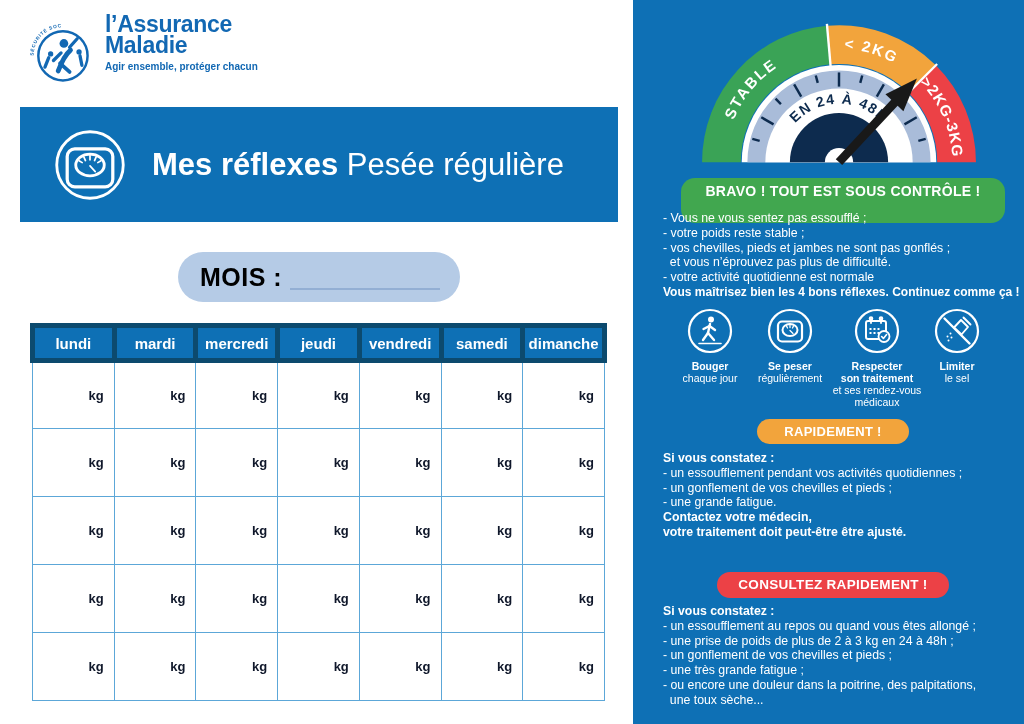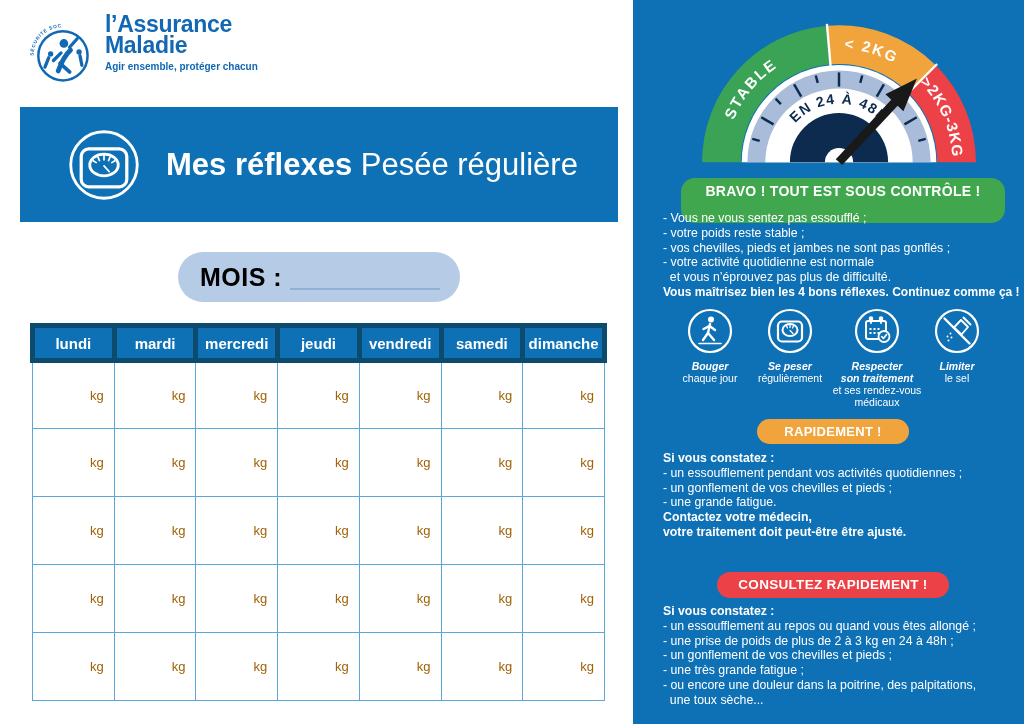--- a/index.html
+++ b/index.html
@@ -9,39 +9,39 @@
 
   
   .left-panel { position:absolute; left:0; top:0; width:633px; height:724px; background:#fff; }
 
   .logo { position:absolute; left:26px; top:14px; display:flex; align-items:flex-start; }
   .logo-text { margin-left:7px; color:#1268B3; }
   .logo-name { font-size:23px; font-weight:bold; line-height:21px; letter-spacing:-0.3px; }
   .logo-tagline { font-size:10px; font-weight:bold; margin-top:5px; }
 
   .title-banner { position:absolute; left:20px; top:107px; width:598px; height:115px;
-    background:#0E70B5; display:flex; align-items:center;padding-left:14px; }
+    background:#0E70B5; display:flex; align-items:center; }
   .title-banner svg { margin-left:32px; flex:0 0 auto; }
   .title-text { color:#fff; font-size:31px; margin-left:24px; white-space:nowrap; }
   .title-text .t-bold { font-weight:bold; }
 
   .month-pill { position:absolute; left:178px; top:252px; width:282px; height:50px;
     background:#B5CBE6; border-radius:25px; }
   .month-label { position:absolute; left:22px; top:0; line-height:50px;
     color:#000000; font-size:25px; font-weight:bold; letter-spacing:0.5px; }
   .month-line { position:absolute; left:112px; top:36px; width:150px; height:0;
     border-bottom:2px solid #93AFD4; }
 
   .weight-table { position:absolute; left:30px; top:323px; width:577px;
     border-collapse:collapse; table-layout:fixed; }
   .weight-table th { background:#0E70B5; color:#fff; font-size:15px; font-weight:bold;
     height:35px; text-align:center; border:5px solid #0c4a6e; }
   .weight-table td { height:68px; border:1px solid #5CA7D8; background:#fff;
     text-align:right; vertical-align:middle; padding-right:10px;
-    font-size:13px; font-weight:normal; color:#a16207; }
+    font-size:13px; font-weight:bold; color:#0f172a; }
 
   
   .right-panel { position:absolute; left:633px; top:0; width:391px; height:724px; background:#0E70B5; }
 
   .gauge { position:absolute; left:36px; top:8px; }
   #gauge-ticks line { stroke:#0D2B4E; stroke-width:2.6; }
   .gauge-seg-label { fill:#fff; font-size:16px; font-weight:bold; letter-spacing:2px; }
   .gauge-inner-label { fill:#0D2B4E; font-size:15px; font-weight:bold; letter-spacing:1.5px; }
 
   .pill { position:absolute; color:#fff; font-weight:bold; text-align:center;
@@ -59,21 +59,21 @@
   .tb-bravo { top:211px; }
   .tb-attention { top:451px; }
   .tb-consult { top:604px; }
   .intro { font-weight:bold; }
   .bold-multiline { font-weight:bold; white-space:pre-line; }
   .summary { position:absolute; left:30px; right:4px; top:285px; color:#fff;
     font-size:12px; font-weight:bold; line-height:15px; }
 
   .reflex-col { position:absolute; top:308px; width:96px; text-align:center; color:#fff; }
   .reflex-col svg { display:block; margin:0 auto; }
-  .reflex-bold { margin-top:6px; font-size:10.5px; font-weight:bold; line-height:12px; white-space:pre-line;font-style:italic; }
+  .reflex-bold { margin-top:6px; font-size:10.5px; font-weight:bold; line-height:12px; white-space:pre-line; }
   .reflex-rest { font-size:10.5px; line-height:12px; white-space:pre-line; }
 
   .icon-stroke { stroke:#fff; fill:none; stroke-linecap:round; stroke-linejoin:round; }
 </style>
 </head>
 <body>
 
 <div class="page">
 
   <div class="left-panel">
@@ -241,22 +241,22 @@
         <textPath href="#arcLabels" startOffset="87%">&gt;2KG-3KG</textPath>
       </text>
     </svg>
 
     <div class="pill pill-bravo">BRAVO ! TOUT EST SOUS CONTRÔLE !</div>
 
     <div class="textblock tb-bravo">
         <div class="line">- Vous ne vous sentez pas essoufflé ;</div>
         <div class="line">- votre poids reste stable ;</div>
         <div class="line">- vos chevilles, pieds et jambes ne sont pas gonflés ;</div>
+        <div class="line">  et vous n’éprouvez pas plus de difficulté.</div>
         <div class="line">- votre activité quotidienne est normale</div>
-        <div class="line">  et vous n’éprouvez pas plus de difficulté.</div>
       </div>
     <div class="summary">Vous maîtrisez bien les 4 bons réflexes. Continuez comme ça !</div>
 
     <div class="reflex-col" style="left:29px;">
       <svg width="46" height="46" viewBox="0 0 46 46">
         <circle cx="23" cy="23" r="21" class="icon-stroke" stroke-width="2.2"></circle>
         <circle cx="24" cy="11.5" r="3" fill="#fff"></circle>
         <g class="icon-stroke" stroke-width="2.4">
           <path d="M23,16 L21,25"></path>
           <path d="M22.5,18 L28,22"></path>

